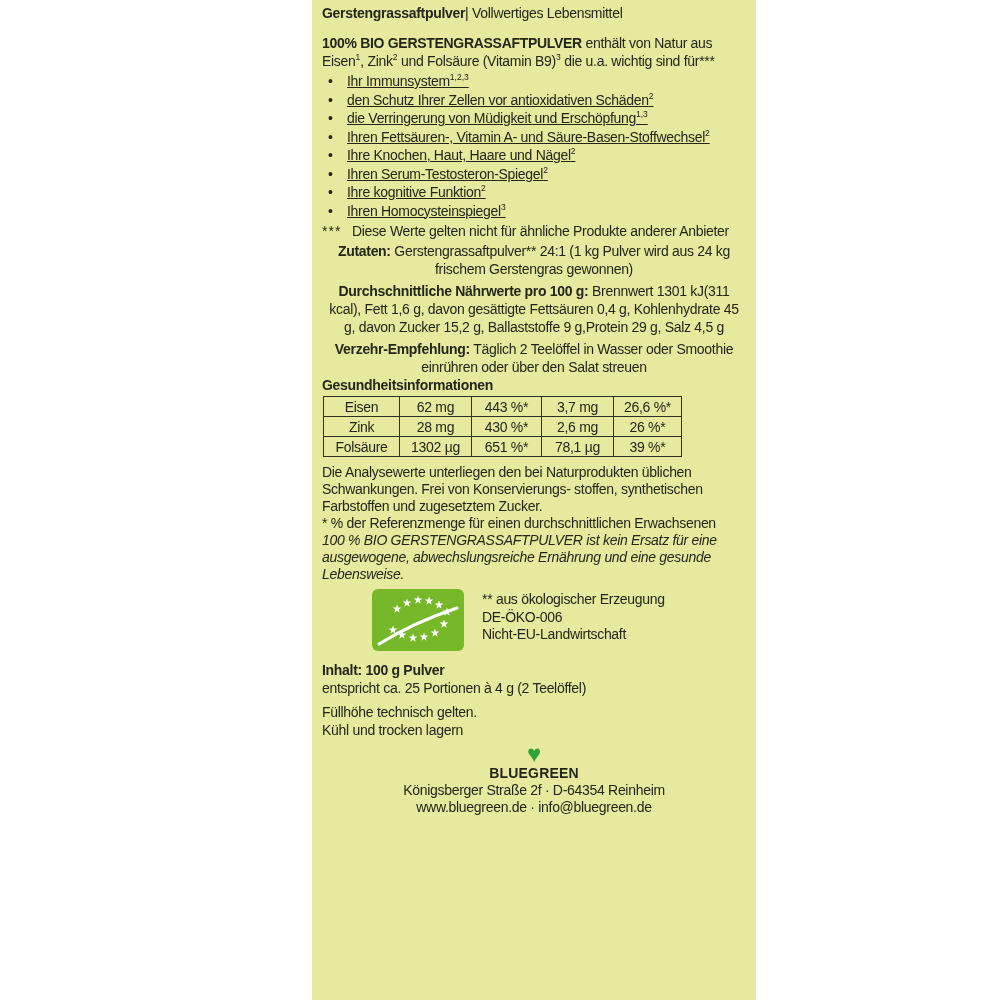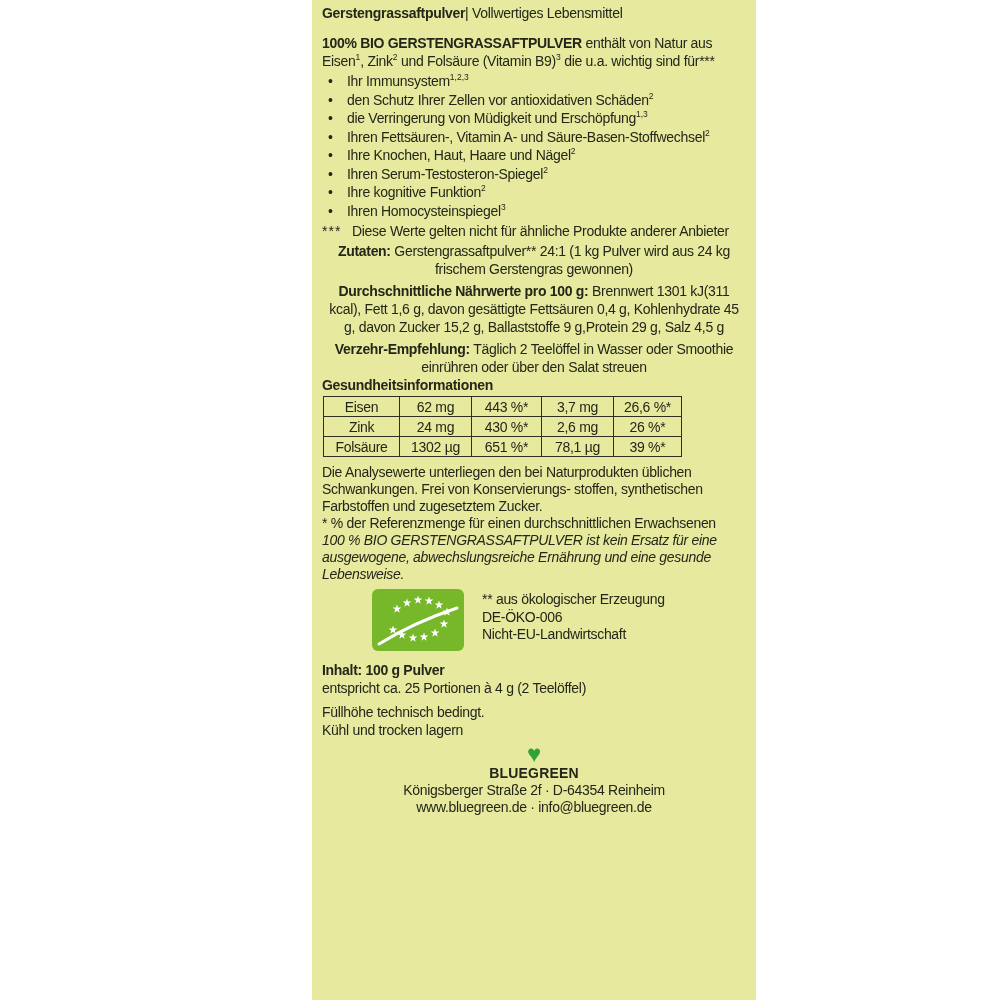--- a/index.html
+++ b/index.html
@@ -11,21 +11,21 @@
     padding:5px 10px 0 10px;font-size:14px;line-height:18px;letter-spacing:-0.3px;
     overflow:hidden;
   }
   .b{font-weight:700;}
   sup{font-size:8.5px;line-height:0;vertical-align:super;letter-spacing:0;}
   .hdr{line-height:17px;margin-bottom:12px;white-space:nowrap;}
   .intro{margin-bottom:3px;}
   ul.bullets{list-style:none;margin:0 0 2px 0;padding:0;}
   ul.bullets li{display:flex;margin:0 0 1px 0;line-height:17.5px;}
   ul.bullets .mark{width:19px;flex:0 0 19px;text-align:left;padding-left:6px;}
-  ul.bullets .btxt{flex:1;}
+  ul.bullets .btxt{flex:1;text-decoration:underline;}
   .fnstars{display:flex;margin-bottom:2px;}
   .fnstars .mark{flex:0 0 30px;letter-spacing:1px;}
   .fnstars .ftxt{flex:1;}
   .para{margin:0 0 4px 0;text-align:center;}
   .para.tight{margin-bottom:1px;}
   .gesund{font-weight:700;margin-bottom:2px;line-height:17px;}
   table.nutri{border-collapse:collapse;width:358px;margin:0 0 7px 1px;table-layout:fixed;}
   table.nutri th,table.nutri td{
     border:1.5px solid #2d3020;height:19px;padding:0 2px;text-align:center;
     font-size:14px;letter-spacing:-0.3px;overflow:hidden;white-space:nowrap;
@@ -115,21 +115,21 @@
       <tbody>
       <tr>
         <td>Eisen</td>
         <td>62 mg</td>
         <td>443 %*</td>
         <td>3,7 mg</td>
         <td>26,6 %*</td>
       </tr>
       <tr>
         <td>Zink</td>
-        <td>24 mg</td>
+        <td>28 mg</td>
         <td>430 %*</td>
         <td>2,6 mg</td>
         <td>26 %*</td>
       </tr>
       <tr>
         <td>Folsäure</td>
         <td>1302 µg</td>
         <td>651 %*</td>
         <td>78,1 µg</td>
         <td>39 %*</td>
@@ -163,21 +163,21 @@
       </svg>
       <div class="organic-text">
         <div><span>**</span> <span>aus ökologischer Erzeugung</span></div>
         <div>DE-ÖKO-006</div>
         <div>Nicht-EU-Landwirtschaft</div>
       </div>
     </div>
 
     <div class="inhalt1">Inhalt: 100 g Pulver</div>
     <div class="inhalt2">entspricht ca. 25 Portionen à 4 g (2 Teelöffel)</div>
-    <div class="inhalt3">Füllhöhe technisch bedingt.</div>
+    <div class="inhalt3">Füllhöhe technisch gelten.</div>
     <div class="inhalt3">Kühl und trocken lagern</div>
 
     <div class="footer">
       <span class="heart">♥</span>
       <div class="brand">BLUEGREEN</div>
       <div class="addr">Königsberger Straße 2f · D-64354 Reinheim</div>
       <div class="web">www.bluegreen.de · info@bluegreen.de</div>
     </div>
 
   </div>

